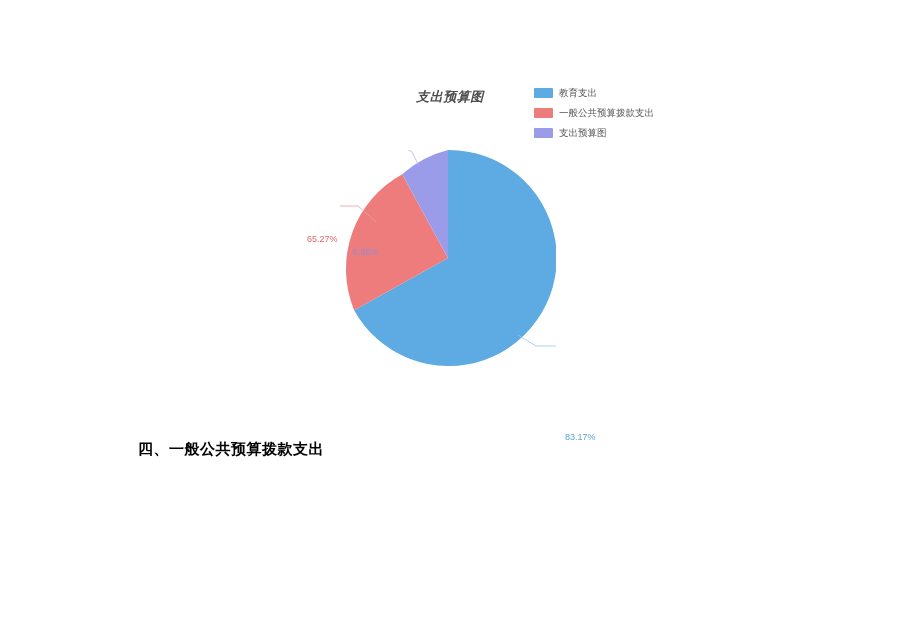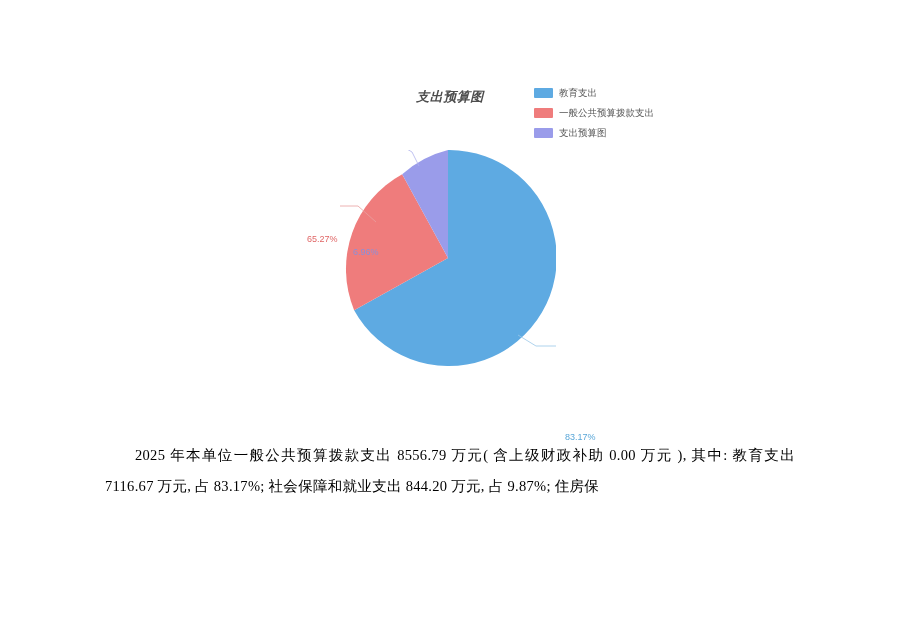--- a/index.html
+++ b/index.html
@@ -165,14 +165,14 @@
       </g>
     </svg>
 
     <div class="slice-label" id="label-edu">83.17%</div>
     <div class="slice-label" id="label-soc">65.27%</div>
     <div class="slice-label" id="label-hou">6.96%</div>
   </div>
 </div>
 
 <div id="text-block">
-  <p class="body-p">2025 年本单位一般公共预算拨款支出 8556.79 万元( 含上级财政补助 0.00 万元 ), 其中: 教育支出 7116.67 万元, 占 83.17%;  社会保障和就业支出 844.20 万元,  占 9.87%;  住房保</p>
+  <h2 id="section-heading">四、一般公共预算拨款支出</h2>
 </div>
 
 </body></html>

